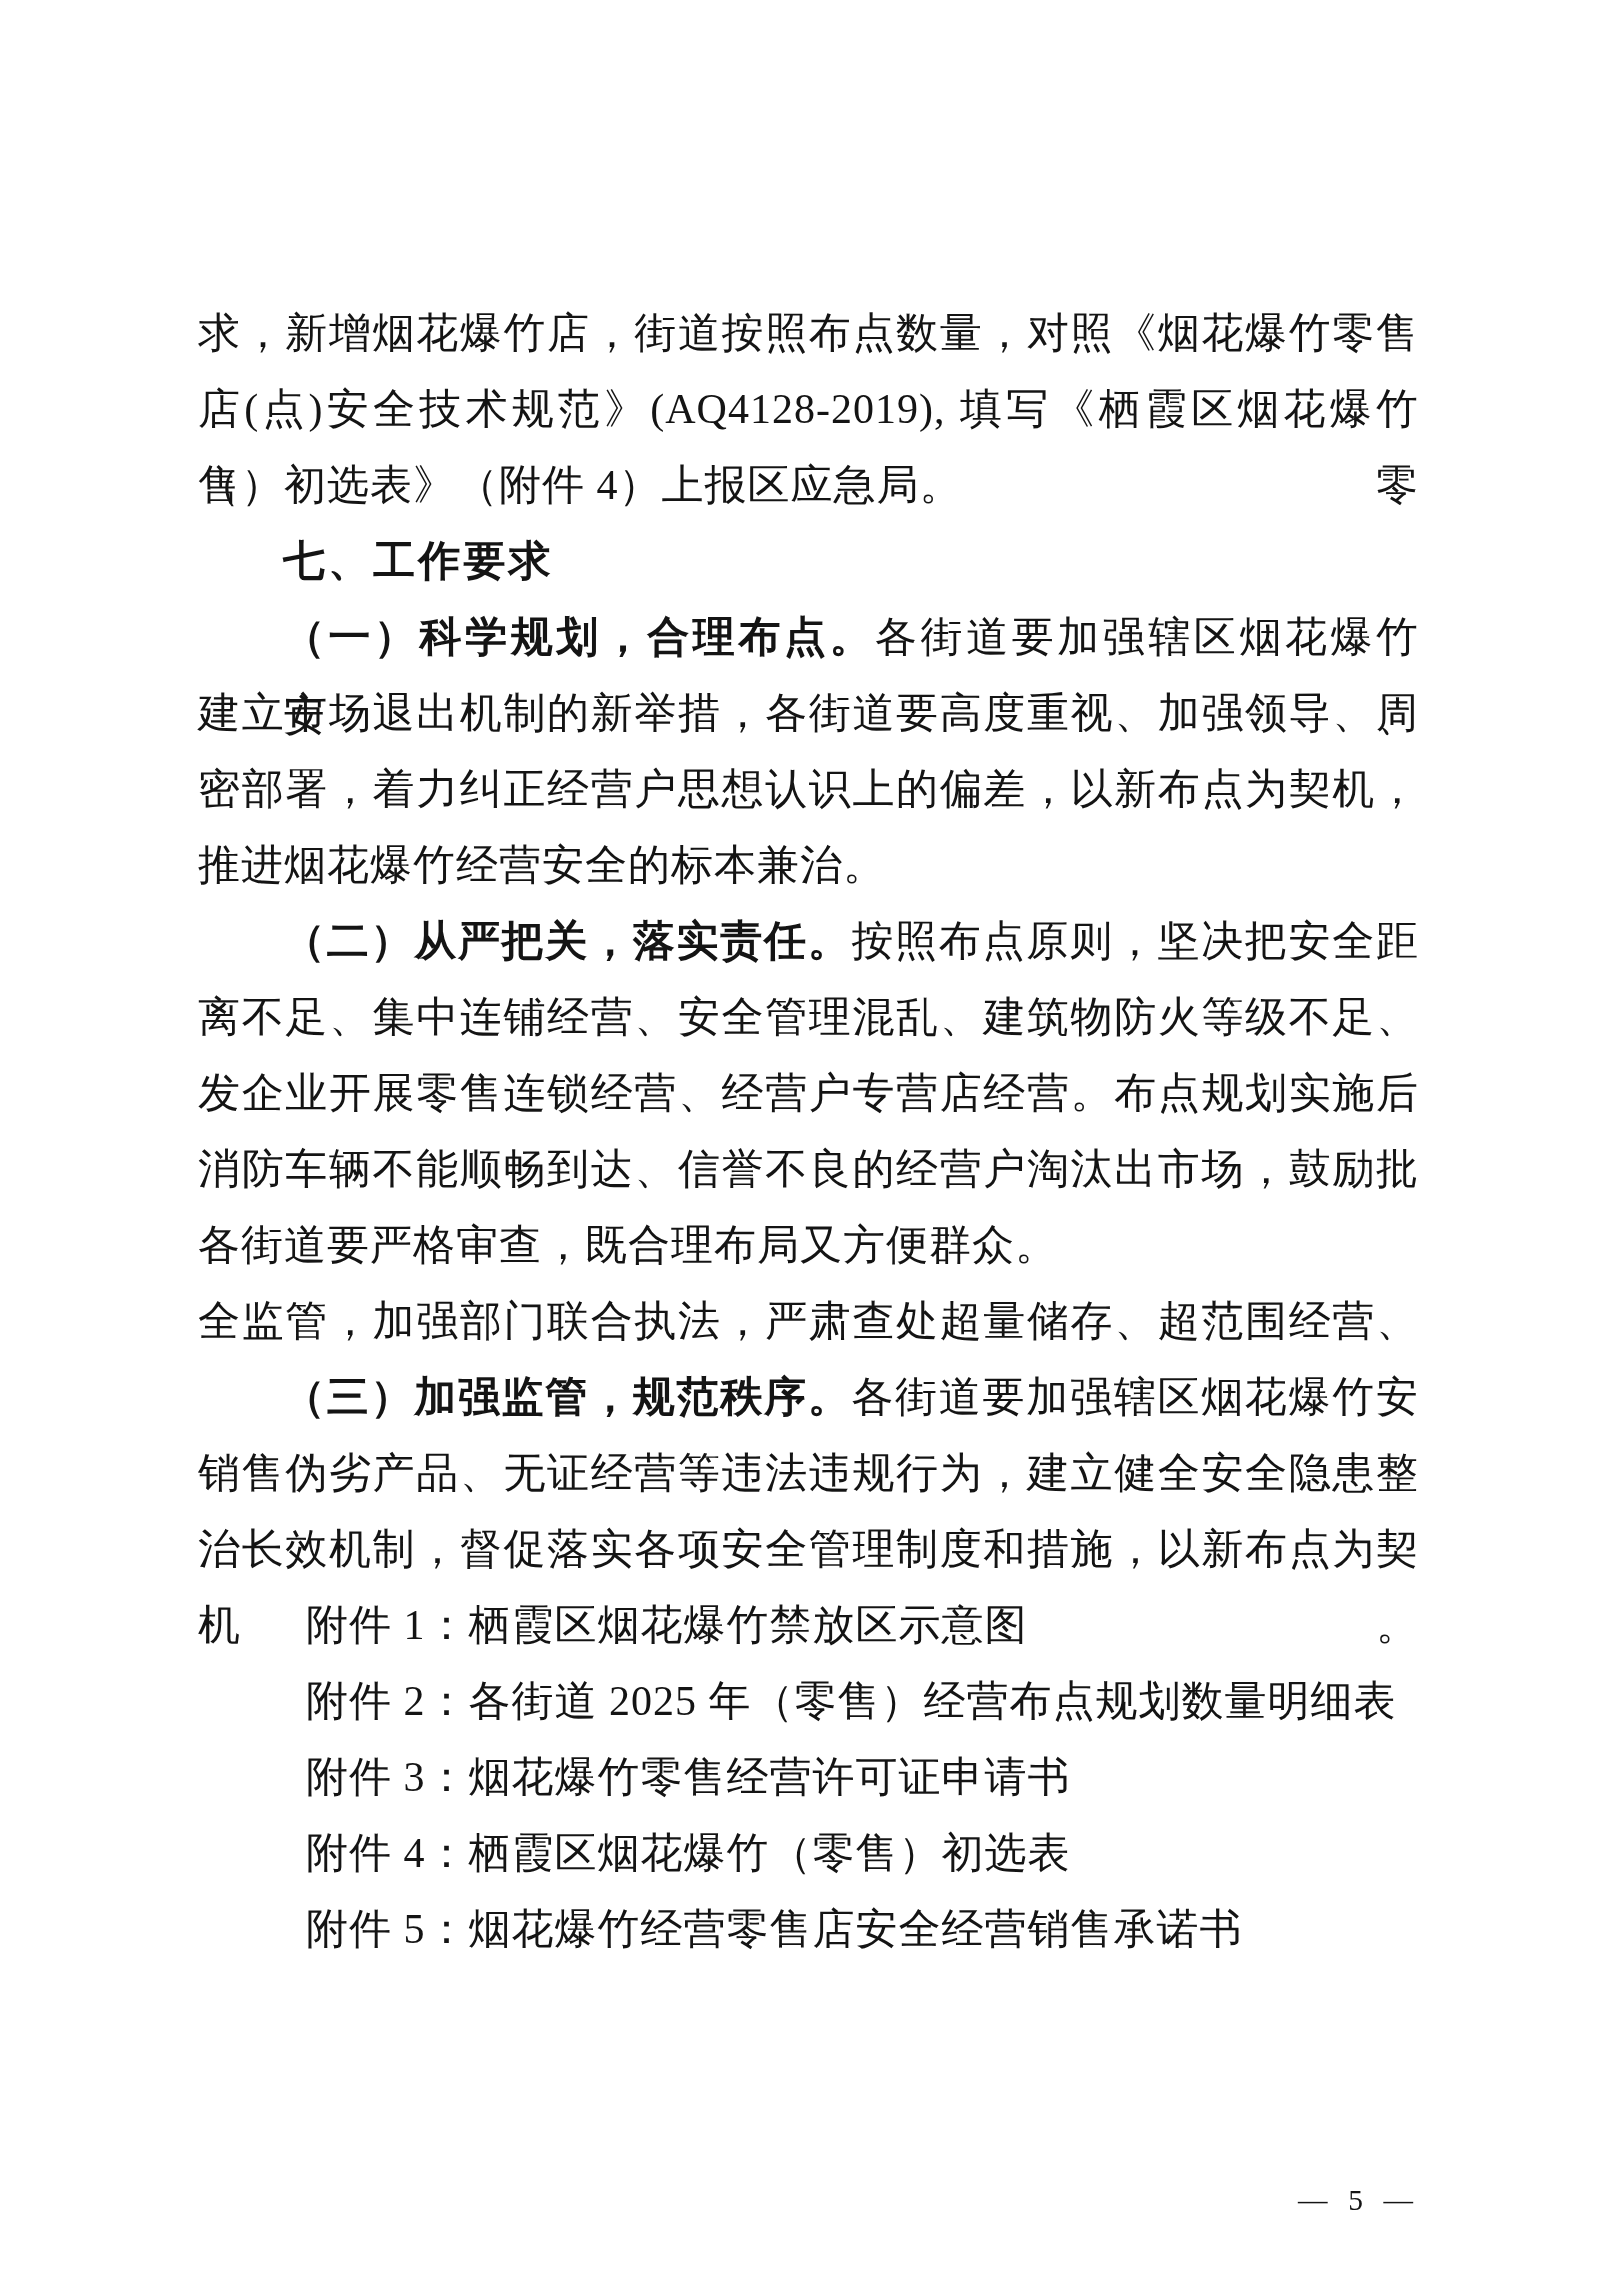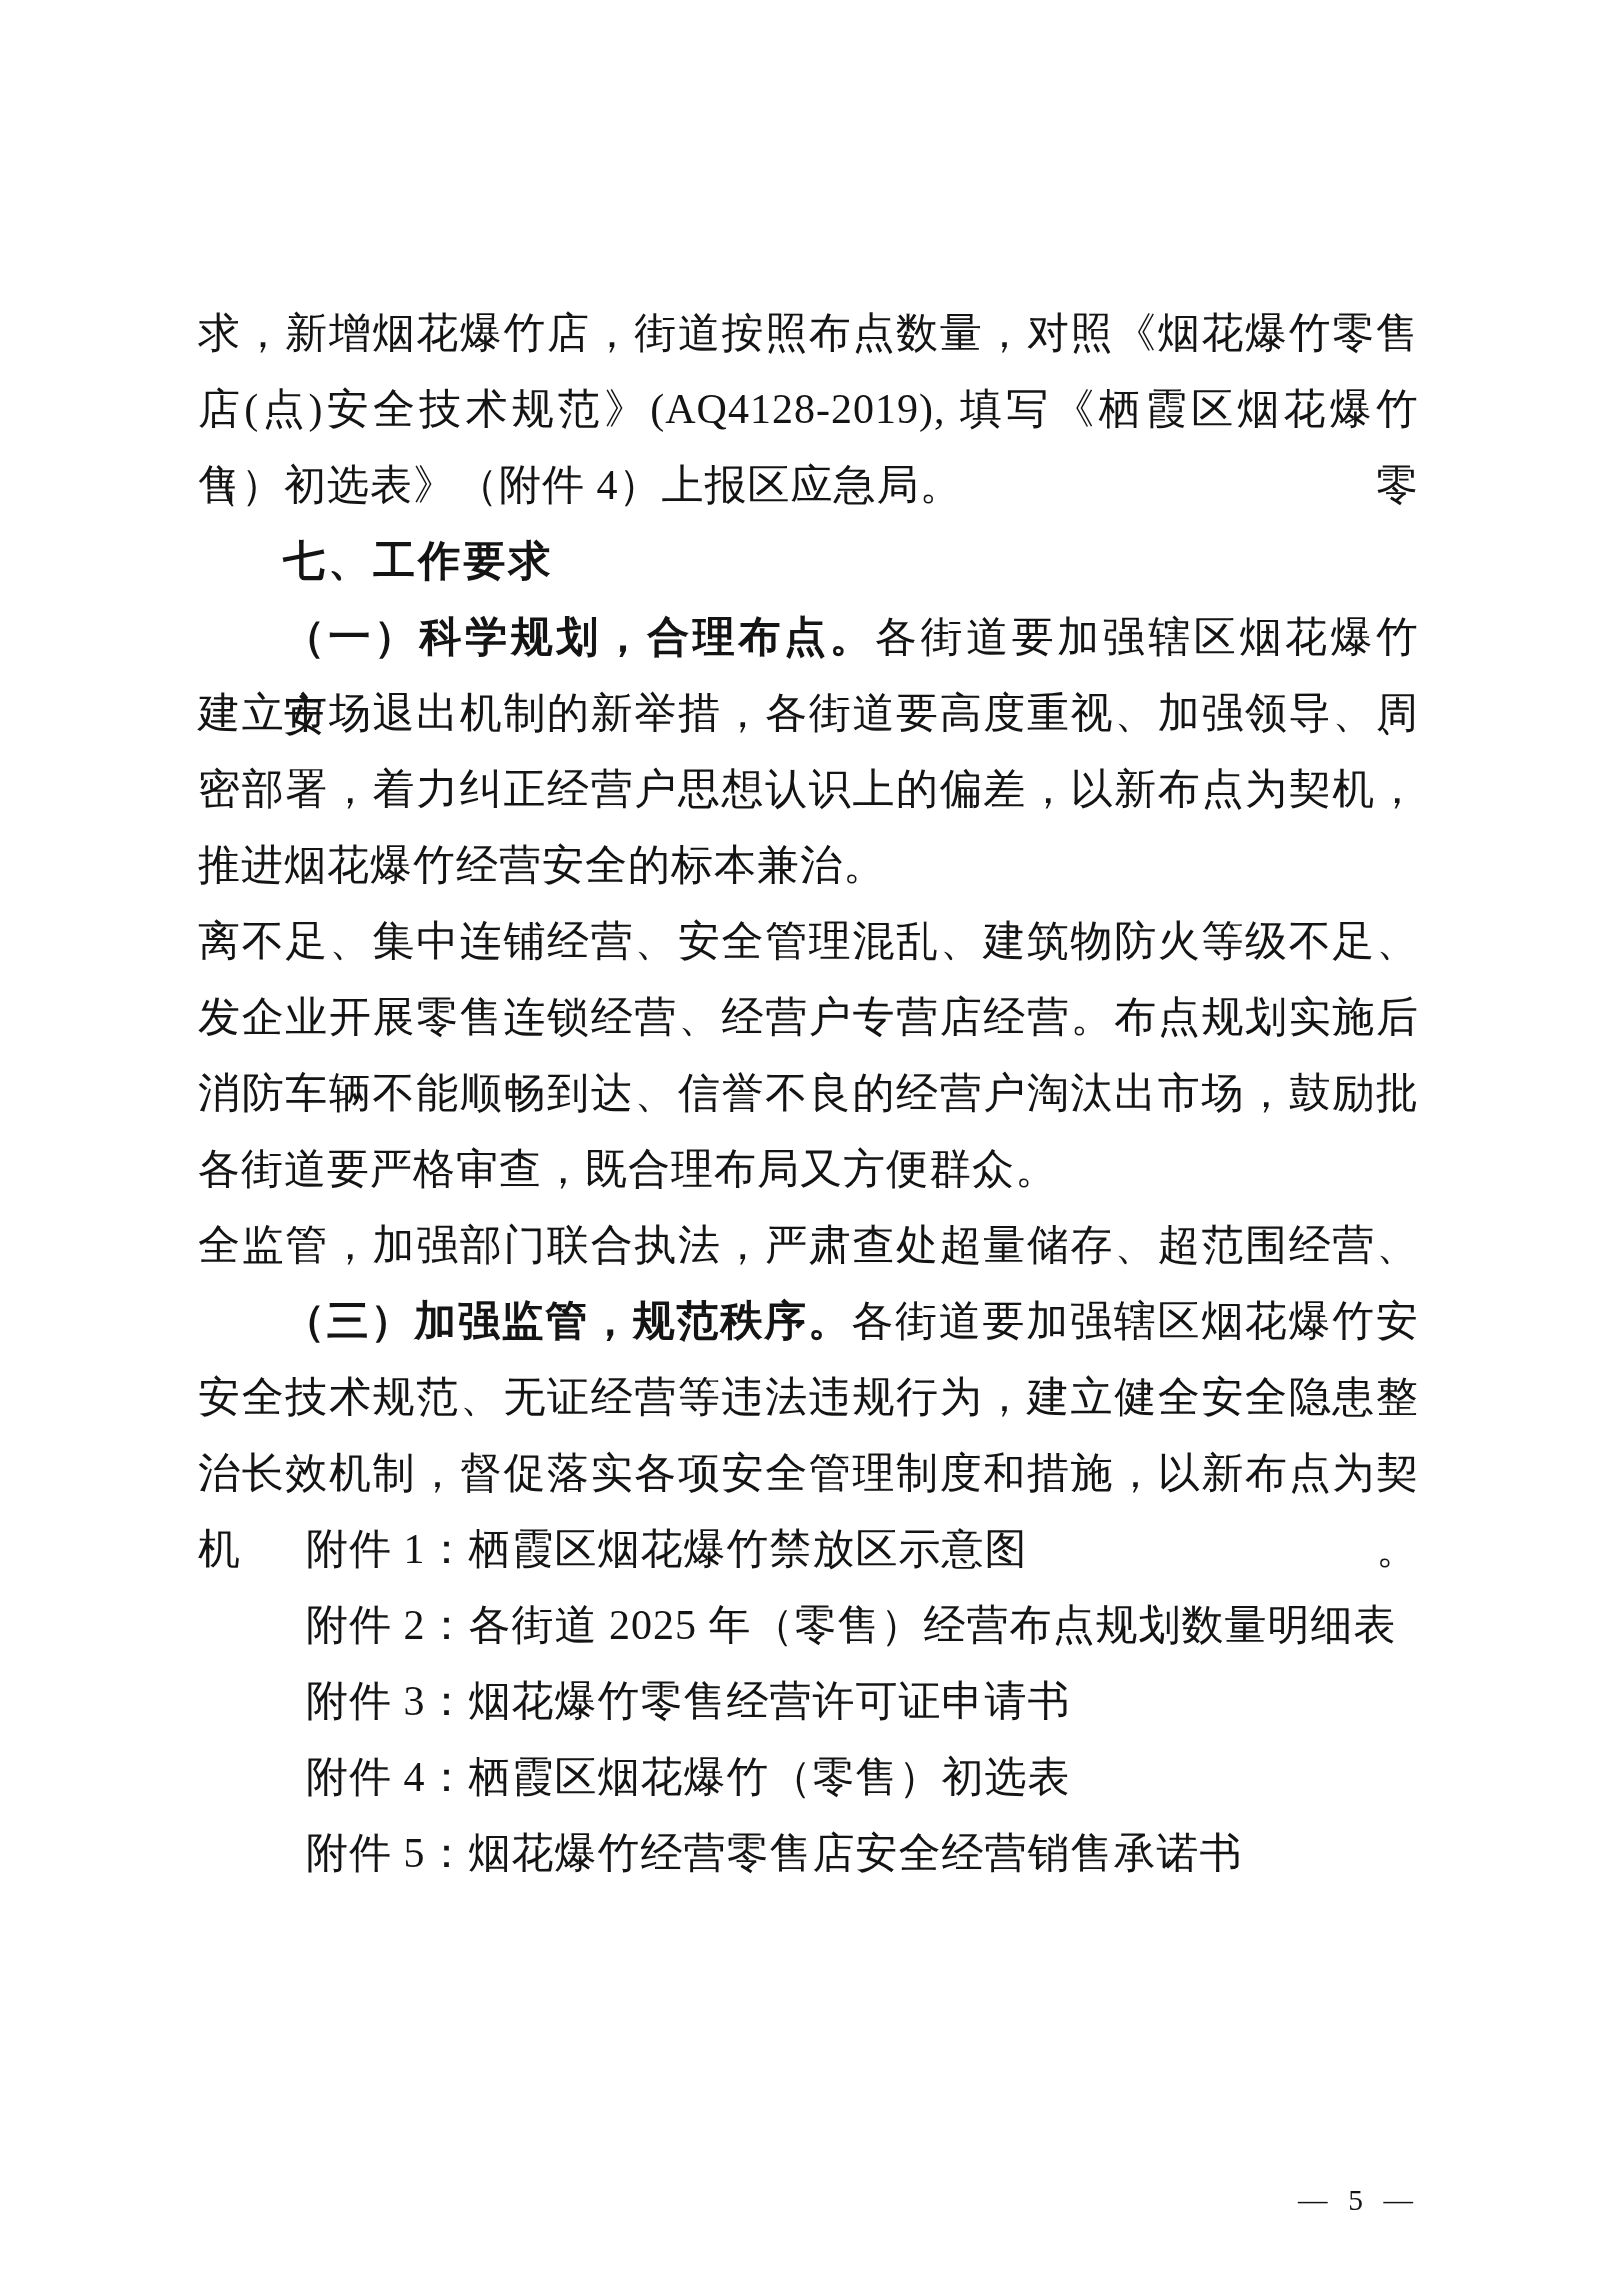--- a/index.html
+++ b/index.html
@@ -58,27 +58,28 @@
 <div class="page">
   <div class="doc-body" id="doc-lines">
       <p class="line justify"><span>求，新增烟花爆竹店，街道按照布点数量，对照《烟花爆竹零售</span></p>
       <p class="line justify"><span>店(点)安全技术规范》(AQ4128-2019), 填写《栖霞区烟花爆竹（零</span></p>
       <p class="line"><span>售）初选表》（附件 4）上报区应急局。</span></p>
       <p class="line indent heading"><span>七、工作要求</span></p>
       <p class="line justify indent"><span class="lead">（一）科学规划，合理布点。</span><span>各街道要加强辖区烟花爆竹安、</span></p>
       <p class="line justify"><span>建立市场退出机制的新举措，各街道要高度重视、加强领导、周</span></p>
       <p class="line justify"><span>密部署，着力纠正经营户思想认识上的偏差，以新布点为契机，</span></p>
       <p class="line"><span>推进烟花爆竹经营安全的标本兼治。</span></p>
+      <p class="line justify indent"><span class="lead">（二）从严把关，落实责任。</span><span>按照布点原则，坚决把安全距</span></p>
       <p class="line justify"><span>离不足、集中连铺经营、安全管理混乱、建筑物防火等级不足、</span></p>
       <p class="line justify"><span>发企业开展零售连锁经营、经营户专营店经营。布点规划实施后</span></p>
       <p class="line justify"><span>消防车辆不能顺畅到达、信誉不良的经营户淘汰出市场，鼓励批</span></p>
       <p class="line"><span>各街道要严格审查，既合理布局又方便群众。</span></p>
       <p class="line justify"><span>全监管，加强部门联合执法，严肃查处超量储存、超范围经营、</span></p>
       <p class="line justify indent"><span class="lead">（三）加强监管，规范秩序。</span><span>各街道要加强辖区烟花爆竹安</span></p>
-      <p class="line justify"><span>安全技术规范、无证经营等违法违规行为，建立健全安全隐患整</span></p>
+      <p class="line justify"><span>销售伪劣产品、无证经营等违法违规行为，建立健全安全隐患整</span></p>
       <p class="line justify"><span>治长效机制，督促落实各项安全管理制度和措施，以新布点为契机。</span></p>
       <p class="line indent2"><span>附件 1：栖霞区烟花爆竹禁放区示意图</span></p>
       <p class="line indent2"><span>附件 2：各街道 2025 年（零售）经营布点规划数量明细表</span></p>
       <p class="line indent2"><span>附件 3：烟花爆竹零售经营许可证申请书</span></p>
       <p class="line indent2"><span>附件 4：栖霞区烟花爆竹（零售）初选表</span></p>
       <p class="line indent2"><span>附件 5：烟花爆竹经营零售店安全经营销售承诺书</span></p>
     </div>
   <div class="footer">
     <span>— 5 —</span>
   </div>

